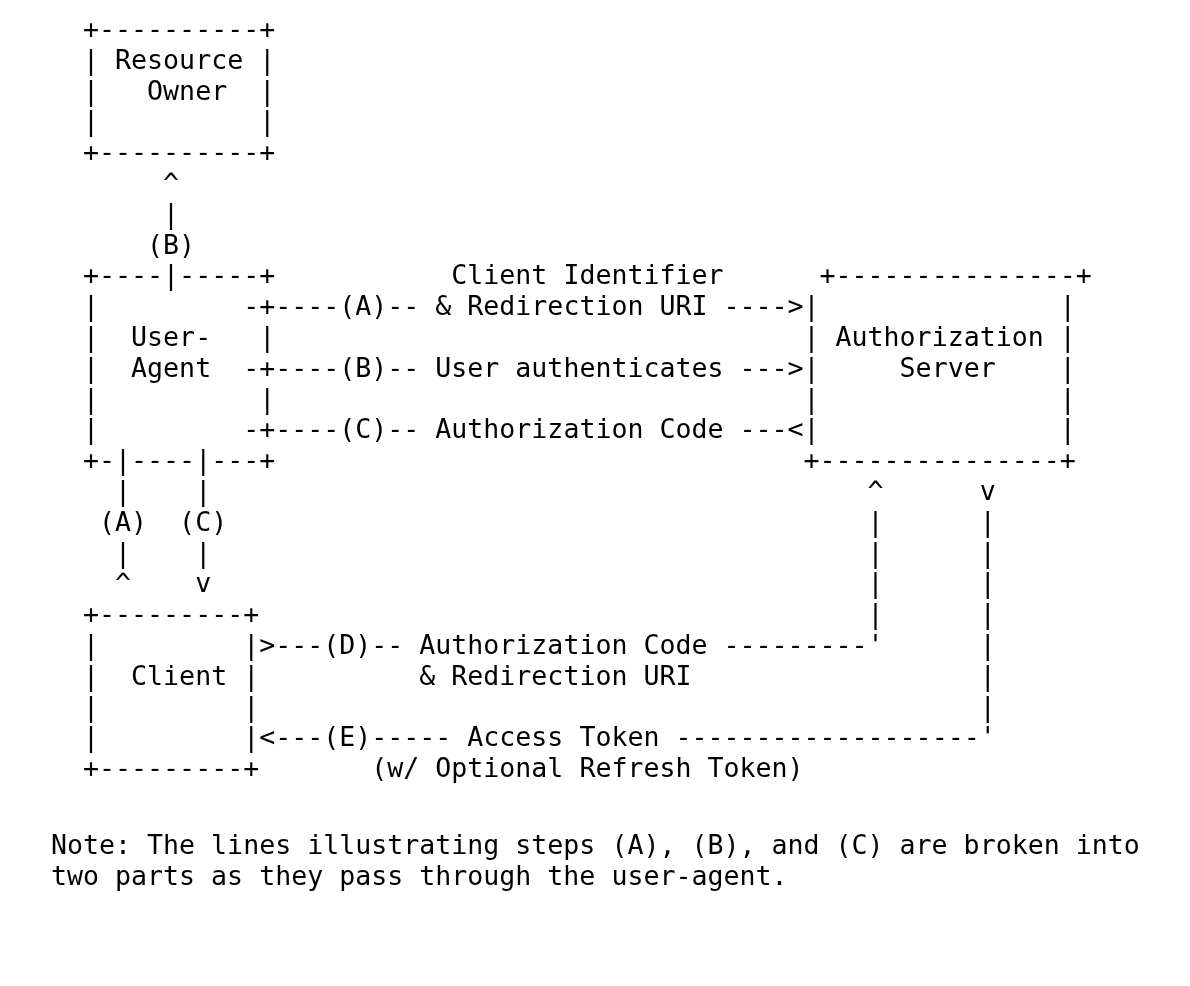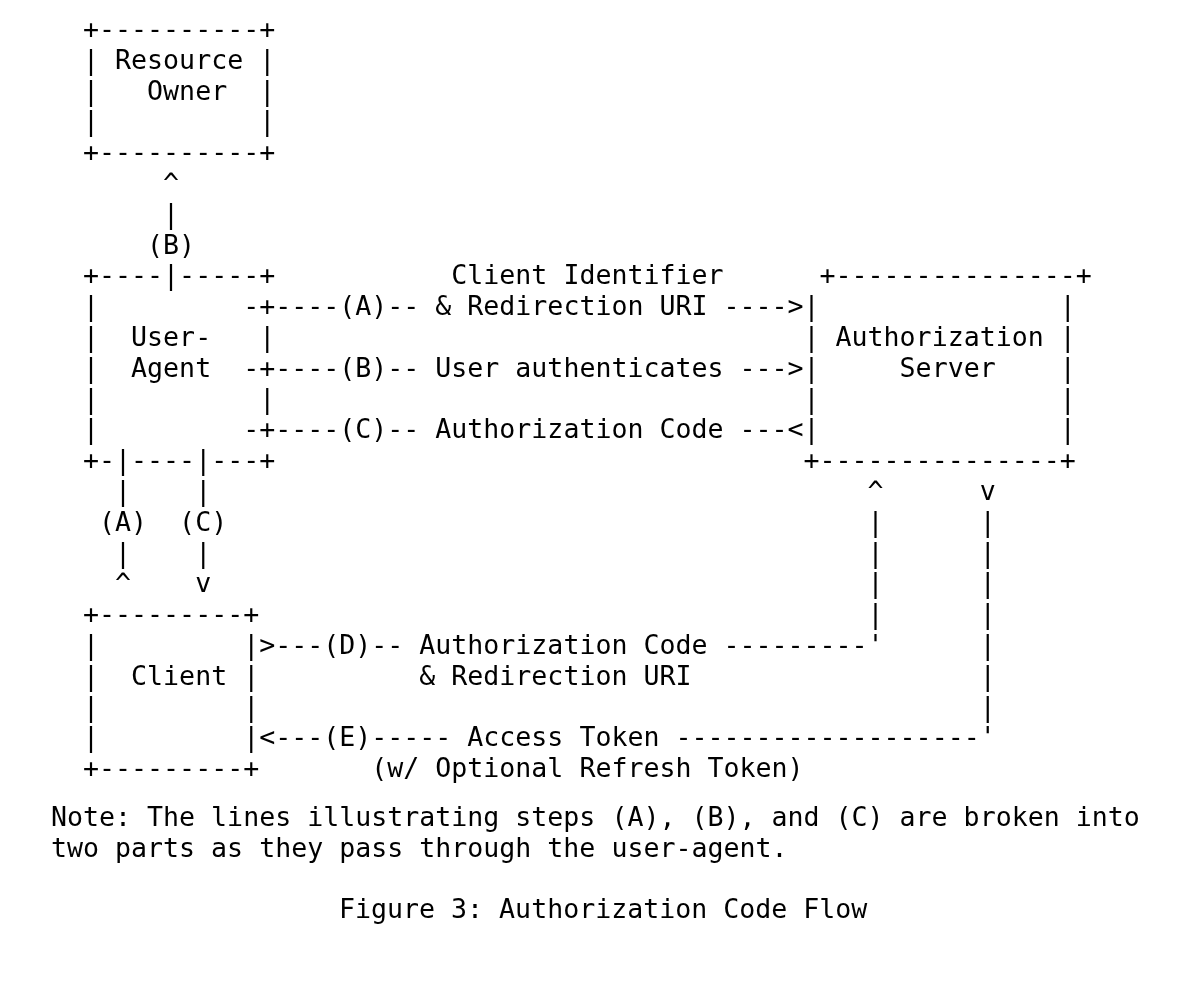--- a/index.html
+++ b/index.html
@@ -22,21 +22,21 @@
     font-family: "DejaVu Sans Mono", "Liberation Mono", monospace;
     font-size: 26.6px;
     line-height: 30.8px;
     color: #000000;
     white-space: pre;
   }
   .ascii-diagram {
     
   }
   .figure-note {
-    margin-top: 18px;   
+    margin-top: 46px;   
     padding-left: 48px;   
   }
   .figure-caption {
     margin-top: 30.8px;   
     padding-left: 336px;  
   }
 </style>
 </head>
 <body style="background: rgb(255, 255, 255);">
 
@@ -64,15 +64,14 @@
      +---------+                                      |      |
      |         |&gt;---(D)-- Authorization Code ---------'      |
      |  Client |          &amp; Redirection URI                  |
      |         |                                             |
      |         |&lt;---(E)----- Access Token -------------------'
      +---------+       (w/ Optional Refresh Token)</pre>
 
   <pre class="figure-note">Note: The lines illustrating steps (A), (B), and (C) are broken into
 two parts as they pass through the user-agent.</pre>
 
-  <pre class="figure-caption">Figure 3: Authorization Code Flow</pre>
 
 </div>
 
 </body></html>

